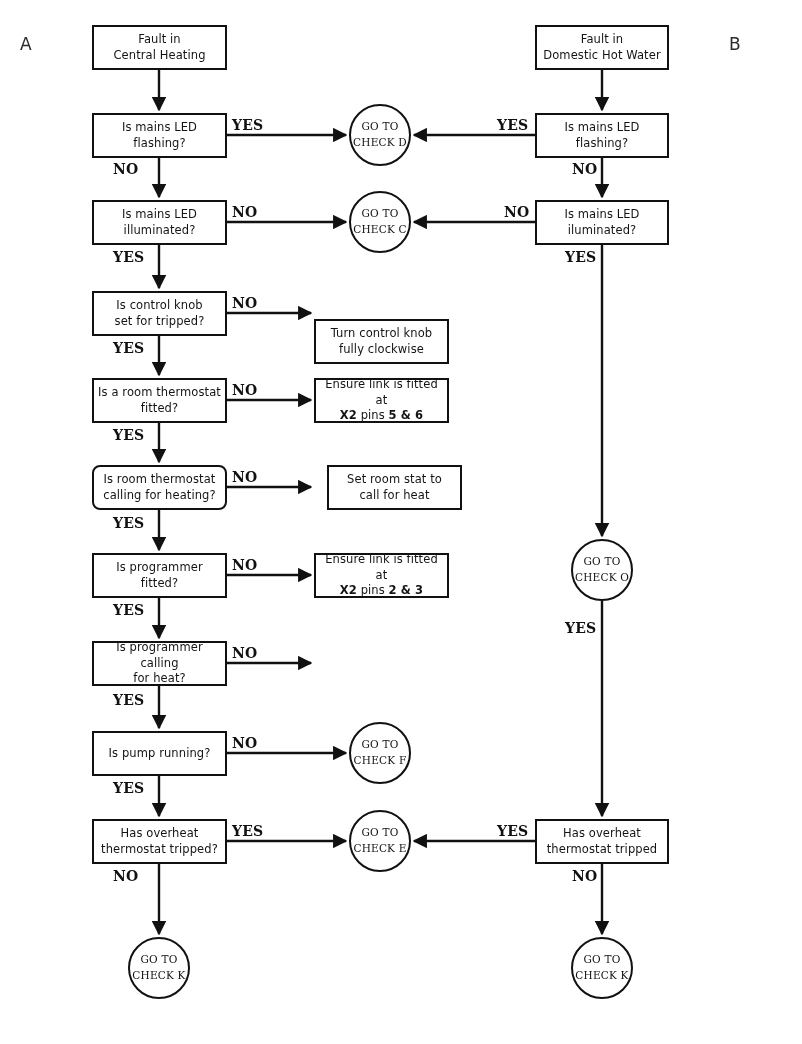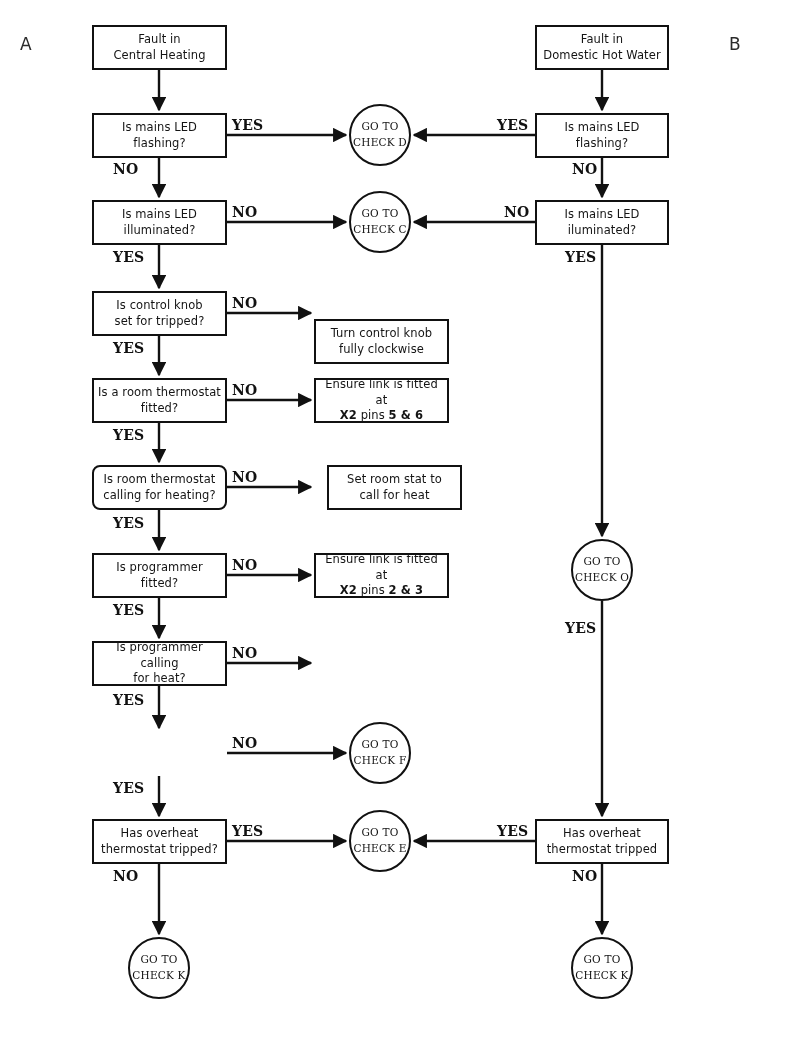--- a/index.html
+++ b/index.html
@@ -163,20 +163,25 @@
     </div>
   </div>
 
   <div class="node box" style="left:92px; top:641px; width:135px; height:45px;">
     <div class="inner">
       <div>Is programmer calling</div>
       <div>for heat?</div>
     </div>
   </div>
 
+  <div class="node box" style="left:92px; top:731px; width:135px; height:45px;">
+    <div class="inner">
+      <div>Is pump running?</div>
+    </div>
+  </div>
 
   <div class="node box" style="left:92px; top:819px; width:135px; height:45px;">
     <div class="inner">
       <div>Has overheat</div>
       <div>thermostat tripped?</div>
     </div>
   </div>
 
   <div class="node box" style="left:314px; top:291px; width:135px; height:45px;margin-top:28px;">
     <div class="inner">

